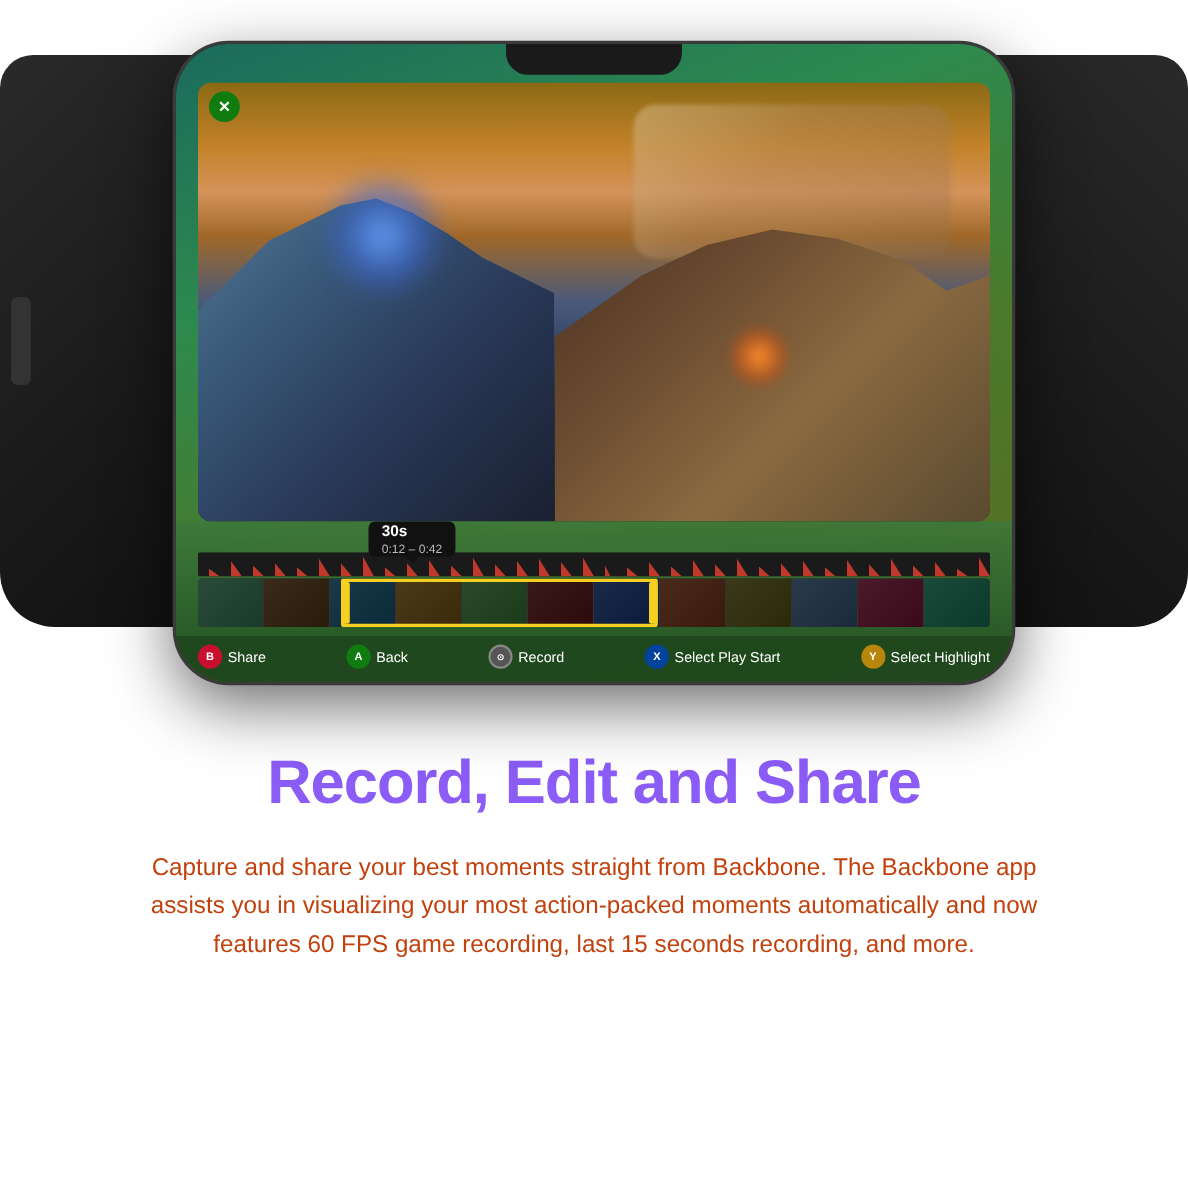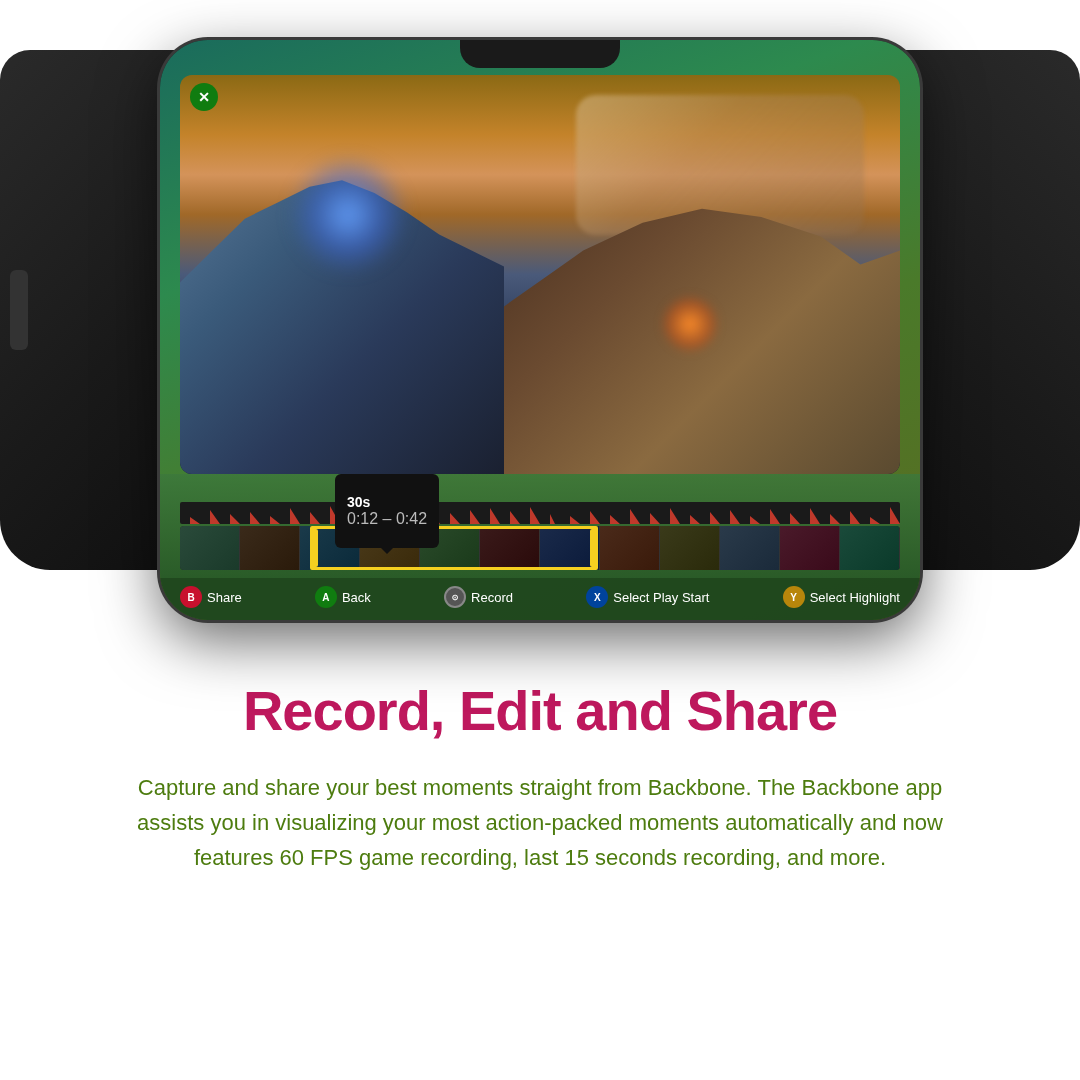--- a/index.html
+++ b/index.html
@@ -287,29 +287,29 @@
 
     
     .text-section {
       padding: 40px 100px 0 100px;
       text-align: center;
     }
 
     .headline {
       font-size: 56px;
       font-weight: 800;
-      color: #be185d;
+      color: #8b5cf6;
       line-height: 1.1;
       margin-bottom: 28px;
       letter-spacing: -1px;
     }
 
     .body-text {
       font-size: 22px;
-      color: #4d7c0f;
+      color: #c2410c;
       line-height: 1.6;
       max-width: 820px;
       margin: 0 auto;
     }
 
     
     .ff0 { background: linear-gradient(135deg, #2a4a3a, #1a3a2a); }
     .ff1 { background: linear-gradient(135deg, #3a2a1a, #2a1a0a); }
     .ff2 { background: linear-gradient(135deg, #1a3a4a, #0a2a3a); }
     .ff3 { background: linear-gradient(135deg, #4a3a1a, #3a2a0a); }
@@ -343,24 +343,24 @@
           <div class="terrain-right"></div>
           <div class="blue-glow"></div>
           <div class="orange-glow"></div>
           <div class="xbox-logo">✕</div>
         </div>
       </div>
 
       <div class="timeline-area">
 
         <div style="position:relative; height:50px; margin-bottom:2px;">
-          <div style="position:absolute; left:155px; top:0; background:#111; color:#fff; padding:20px 12px; border-radius:6px; font-size:14px; font-weight:700; z-index:5;">
+          <div style="position:absolute; left:155px; top:0; background:#111; color:#fff; padding:0 12px; border-radius:6px; font-size:14px; font-weight:700; z-index:5;">
             <span>30s</span>
             <br>
-            <span style="font-size:16px; color:#bbb; font-weight:400;">0:12 – 0:42</span>
+            <span style="font-size:11px; color:#bbb; font-weight:400;">0:12 – 0:42</span>
             <div style="position:absolute; bottom:-6px; left:50%; transform:translateX(-50%); border-left:6px solid transparent; border-right:6px solid transparent; border-top:6px solid #111;"></div>
           </div>
 
           <svg width="100%" height="22" style="position:absolute; bottom:0; left:0;">
 
             <rect width="100%" height="22" fill="#1a1a1a" rx="2"></rect>
 
             <polygon points="0,22 10,22 10,15 20,22 30,22 30,8 40,22 50,22 50,12 60,22 70,22 70,10 80,22 90,22 90,14 100,22 110,22 110,6 120,22 130,22 130,10 140,22 150,22 150,4 160,22" fill="#c0392b"></polygon>
 
             <polygon points="165,22 170,22 170,14 180,22 190,22 190,10 200,22 210,22 210,7 220,22 230,22 230,12 240,22 250,22 250,5 260,22 270,22 270,11 280,22 290,22 290,8 300,22 310,22 310,6 320,22 330,22 330,9 340,22 350,22 350,5 360,22 370,22 370,12 375,22" fill="#c0392b"></polygon>

